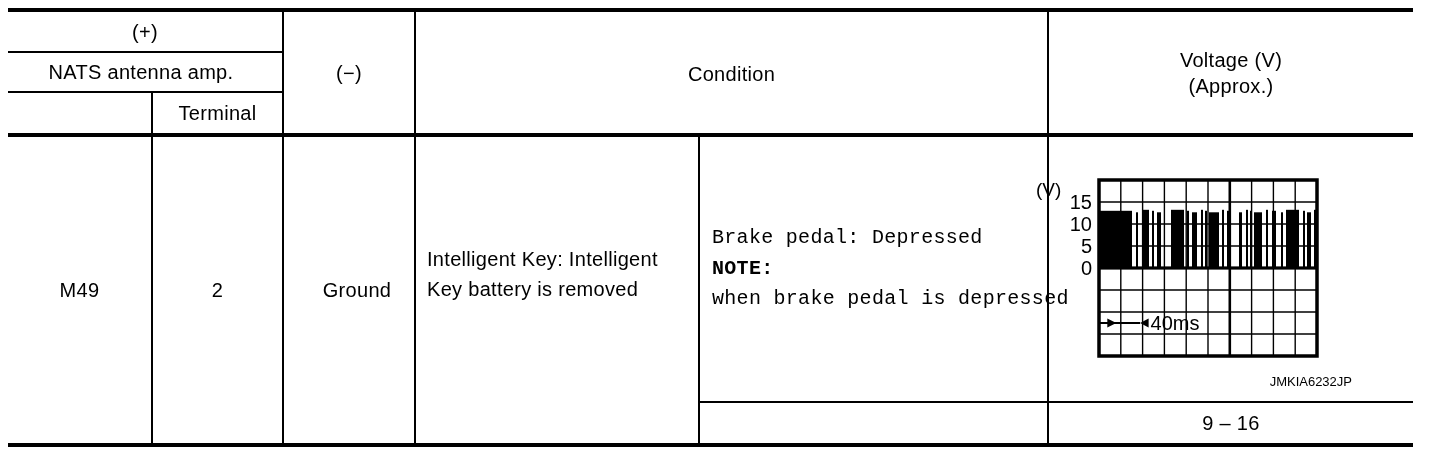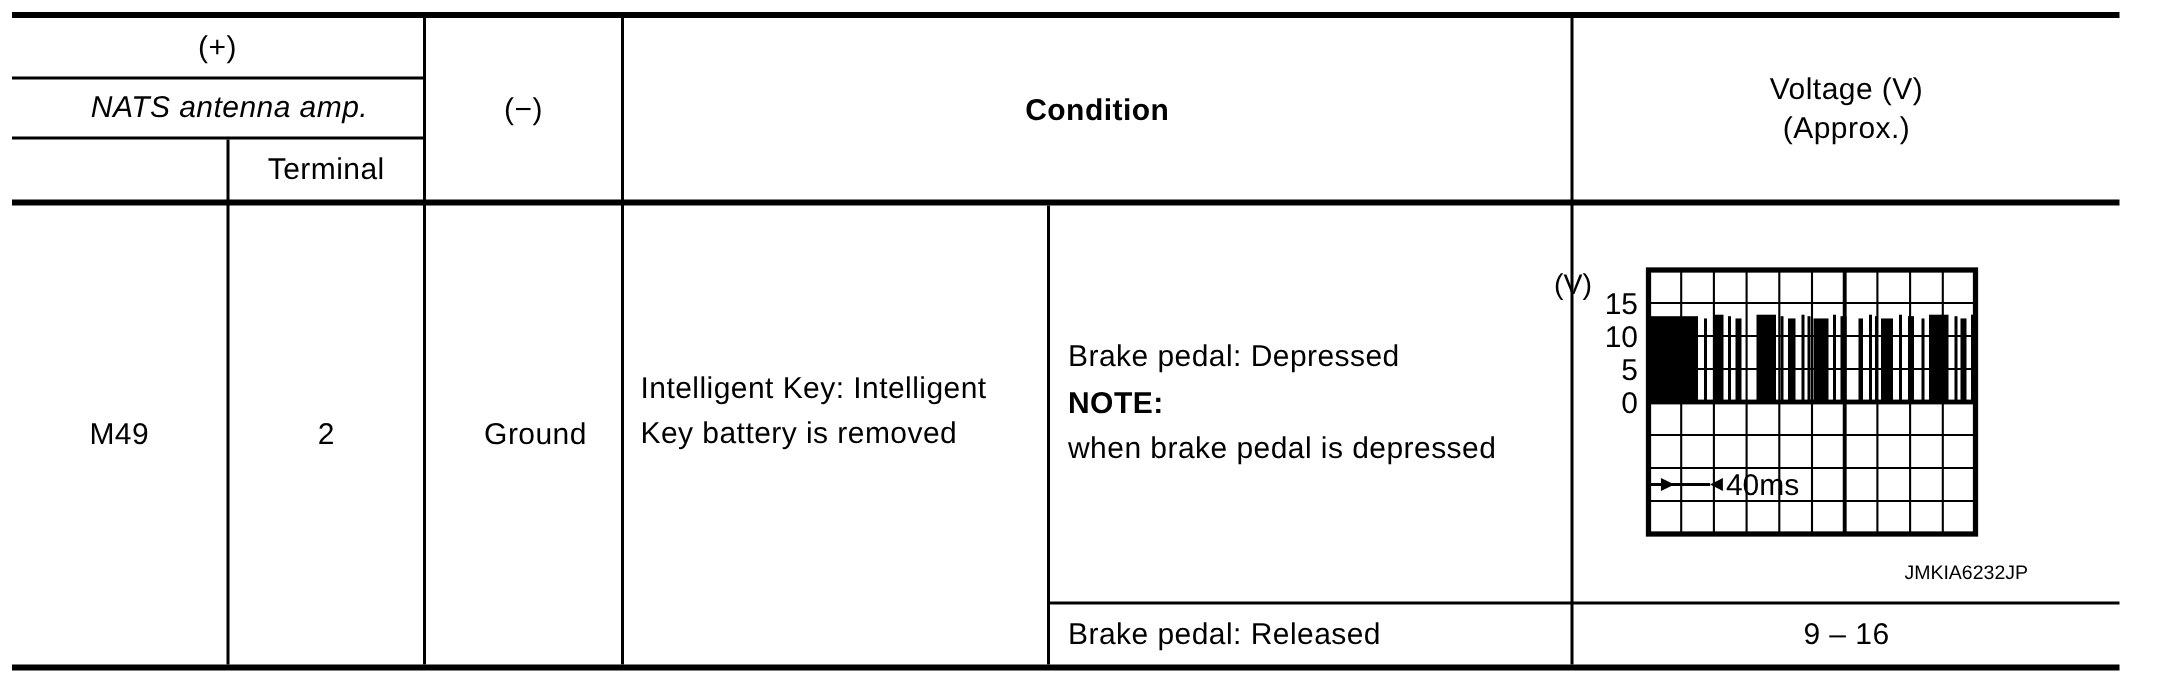--- a/index.html
+++ b/index.html
@@ -5,21 +5,21 @@
   html,body{margin:0;padding:0;background:#fff;}
   #page{position:relative;width:1440px;height:452px;background:#fff;overflow:hidden;
         font-family:"Liberation Sans",sans-serif;color:#000;}
   .hline,.vline{position:absolute;background:#000;}
   .cell{position:absolute;display:flex;align-items:center;justify-content:center;
         font-size:20px;letter-spacing:0.3px;line-height:1.2;white-space:nowrap;}
   .cell.left{justify-content:flex-start;}
   .stack{display:flex;flex-direction:column;align-items:flex-start;}
   .stack.center{align-items:center;}
   .ln{line-height:30px;}
-  .ln2{line-height:30.5px;}
+  .ln2{line-height:30.5px;font-family:Liberation Mono, monospace;}
   .bold{font-weight:bold;}
   #chart-box{position:absolute;left:1032px;top:168px;width:350px;height:228px;}
 </style>
 </head>
 <body>
 
 <div id="page">
 
   <div class="hline" style="left:8px;top:8px;width:1405px;height:4px;"></div>
   <div class="hline" style="left:8px;top:133px;width:1405px;height:4px;"></div>
@@ -28,24 +28,24 @@
   <div class="hline" style="left:8px;top:51px;width:276px;height:2px;"></div>
   <div class="hline" style="left:8px;top:91px;width:276px;height:2px;"></div>
   <div class="hline" style="left:698px;top:401px;width:715px;height:2px;"></div>
   <div class="vline" style="left:151px;top:93px;width:2px;height:350px;"></div>
   <div class="vline" style="left:282px;top:12px;width:2px;height:431px;"></div>
   <div class="vline" style="left:414px;top:12px;width:2px;height:431px;"></div>
   <div class="vline" style="left:698px;top:137px;width:2px;height:306px;"></div>
   <div class="vline" style="left:1047px;top:12px;width:2px;height:431px;"></div>
 
   <div class="cell" style="left:8px;top:12px;width:274px;height:39px;">(+)</div>
-  <div class="cell" style="left:16px;top:53px;width:274px;height:38px;font-style:italic;">NATS antenna amp.</div>
+  <div class="cell" style="left:4px;top:53px;width:274px;height:38px;">NATS antenna amp.</div>
   <div class="cell" style="left:153px;top:93px;width:129px;height:40px;">Terminal</div>
   <div class="cell" style="left:284px;top:12px;width:130px;height:121px;">(−)</div>
-  <div class="cell" style="left:416px;top:12px;width:631px;height:123px;font-weight:bold;">Condition</div>
+  <div class="cell" style="left:416px;top:12px;width:631px;height:123px;">Condition</div>
   <div class="cell" style="left:1049px;top:12px;width:364px;height:121px;">
     <div class="stack center">
       <span class="ln" style="line-height:26px;">Voltage (V)</span>
       <span class="ln" style="line-height:26px;">(Approx.)</span>
     </div>
   </div>
 
   <div class="cell" style="left:8px;top:137px;width:143px;height:306px;">M49</div>
   <div class="cell" style="left:153px;top:137px;width:129px;height:306px;">2</div>
   <div class="cell" style="left:284px;top:137px;width:146px;height:306px;">Ground</div>
@@ -58,21 +58,20 @@
   </div>
 
   <div class="cell left" style="left:700px;top:137px;width:347px;height:264px;padding-left:12px;padding-bottom:8px;">
     <div class="stack">
       <span class="ln2">Brake pedal: Depressed</span>
       <span class="ln2 bold">NOTE:</span>
       <span class="ln2">when brake pedal is depressed</span>
     </div>
   </div>
 
-  <div class="cell left" style="left:700px;top:403px;width:347px;height:40px;padding-left:12px;">Brake pedal: Released</div>
   <div class="cell" style="left:1049px;top:403px;width:364px;height:40px;">9 – 16</div>
 
   <div id="chart-box"><svg width="350" height="228" viewBox="0 0 350 228">
         <line x1="88.8" y1="12" x2="88.8" y2="188" stroke="#000" stroke-width="1.4"></line>
         <line x1="110.6" y1="12" x2="110.6" y2="188" stroke="#000" stroke-width="1.4"></line>
         <line x1="132.4" y1="12" x2="132.4" y2="188" stroke="#000" stroke-width="1.4"></line>
         <line x1="154.2" y1="12" x2="154.2" y2="188" stroke="#000" stroke-width="1.4"></line>
         <line x1="176" y1="12" x2="176" y2="188" stroke="#000" stroke-width="1.4"></line>
         <line x1="197.8" y1="12" x2="197.8" y2="188" stroke="#000" stroke-width="2.6"></line>
         <line x1="219.6" y1="12" x2="219.6" y2="188" stroke="#000" stroke-width="1.4"></line>

